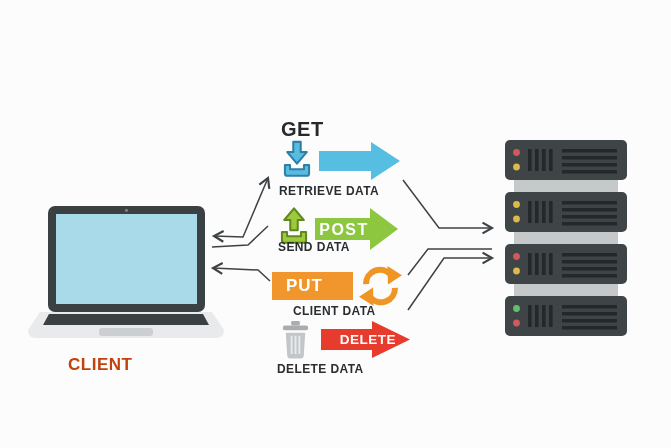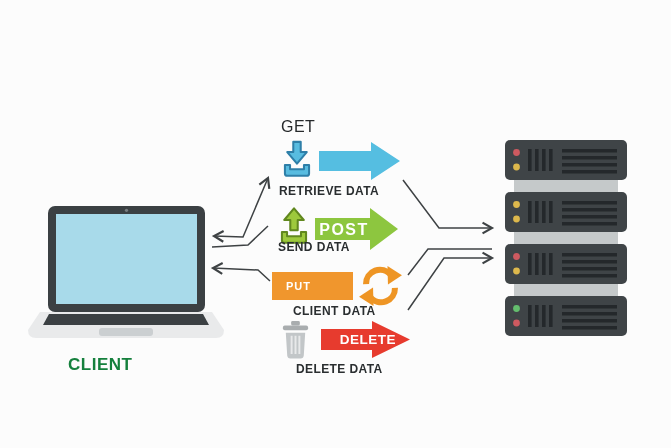--- a/index.html
+++ b/index.html
@@ -5,36 +5,36 @@
   html,body { margin:0; padding:0; }
   .stage {
     position:relative; width:671px; height:448px; overflow:hidden;
     background:#FCFCFC;
     font-family:"Liberation Sans", sans-serif;
     color:#2A2E30;
   }
   .abs { position:absolute; }
   .entity-label {
     font-size:17px; font-weight:800; letter-spacing:.5px;
-    color:#15803d; white-space:nowrap;
+    color:#c2410c; white-space:nowrap;
   }
   .method-name {
-    font-size:16px; font-weight:400; letter-spacing:.5px;
+    font-size:20px; font-weight:700; letter-spacing:.5px;
     color:#26292B; white-space:nowrap;
   }
   .sublabel {
     font-size:12px; font-weight:700; letter-spacing:.4px;
     color:#2A2E30; white-space:nowrap;
   }
   .put-badge {
     display:flex; align-items:center;
     width:81px; height:28px;
   }
   .put-badge span {
-    padding-left:14px; color:#fff; font-size:11px; font-weight:800; letter-spacing:1px;
+    padding-left:14px; color:#fff; font-size:17px; font-weight:800; letter-spacing:1px;
   }
   svg { display:block; }
   .arrow-text {
     fill:#fff; font-weight:800; font-family:"Liberation Sans", sans-serif;
   }
   .connectors { pointer-events:none; }
 </style>
 </head>
 <body>
 
@@ -173,15 +173,15 @@
   <svg class="abs" style="left:279px;top:320px" width="33" height="41" viewBox="0 0 34 42">
     <rect x="12.5" y="1" width="9" height="4.5" rx="1.5" fill="#A9ADAF"></rect>
     <rect x="4" y="5.5" width="26" height="5" rx="2" fill="#A9ADAF"></rect>
     <path d="M7,13 L27,13 L25.5,36.5 Q25.3,39.5 22.3,39.5 L11.7,39.5 Q8.7,39.5 8.5,36.5 Z" fill="#C2C6C8"></path>
     <path d="M13,16 V35 M17,16 V35 M21,16 V35" fill="none" stroke-width="2" stroke="#E8E9EA"></path>
   </svg>
   <svg class="abs" style="left:321px;top:321px" width="89" height="37" viewBox="0 0 89 37">
     <polygon points="0,8 51,8 51,0 89,18.5 51,37 51,29 0,29" fill="#E73B2E"></polygon>
     <text class="arrow-text" x="47" y="18.5" text-anchor="middle" dominant-baseline="central" font-size="13.5" letter-spacing="0.5">DELETE</text>
   </svg>
-  <div class="abs sublabel" style="left:296px;top:362px">DELETE DATA</div>
+  <div class="abs sublabel" style="left:277px;top:362px">DELETE DATA</div>
 
 </div>
 
 </body></html>

